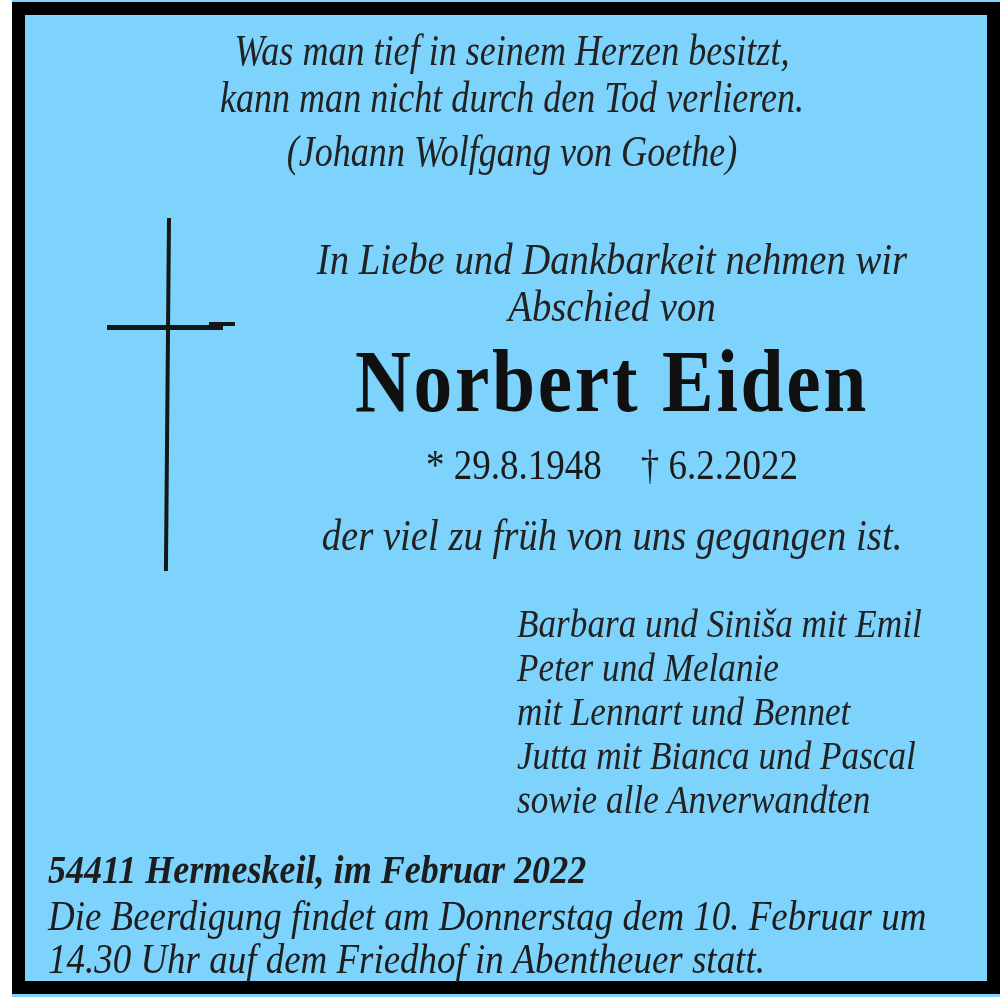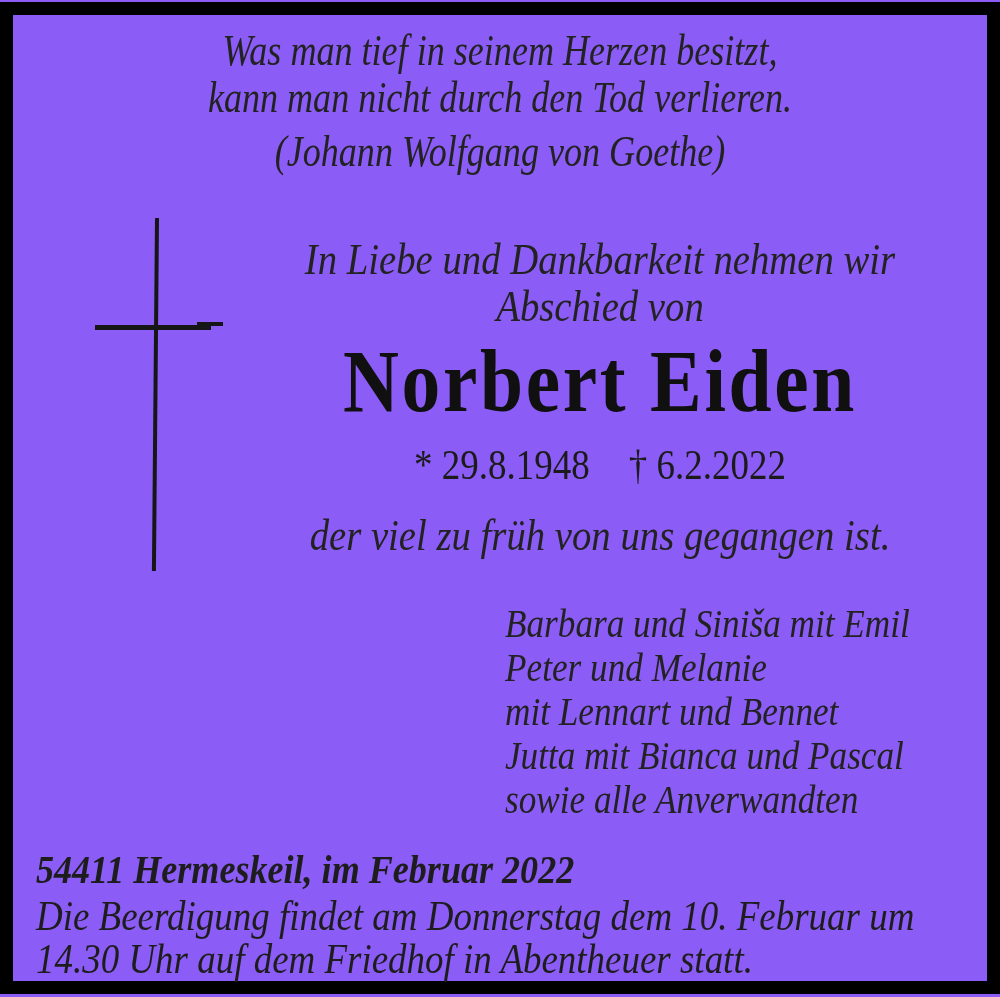--- a/index.html
+++ b/index.html
@@ -4,21 +4,21 @@
 <style>
   html,body{margin:0;padding:0;}
   body{
     width:1000px;height:997px;
     background:#ffffff;
     font-family:"Liberation Serif","DejaVu Serif",serif;
     color:#1e1e1e;
     overflow:hidden;
     position:relative;
   }
-  .sheet{position:absolute;inset:0;background:#8b5cf6;}
+  .sheet{position:absolute;inset:0;background:#7dd3fc;margin-left:12px;}
   .frame{
     position:absolute;
     top:2px;left:0;right:0;bottom:3px;
     border:13px solid #000000;
     pointer-events:none;
   }
 
   
   .epigraph{
     position:absolute;top:27px;left:0;width:1000px;

